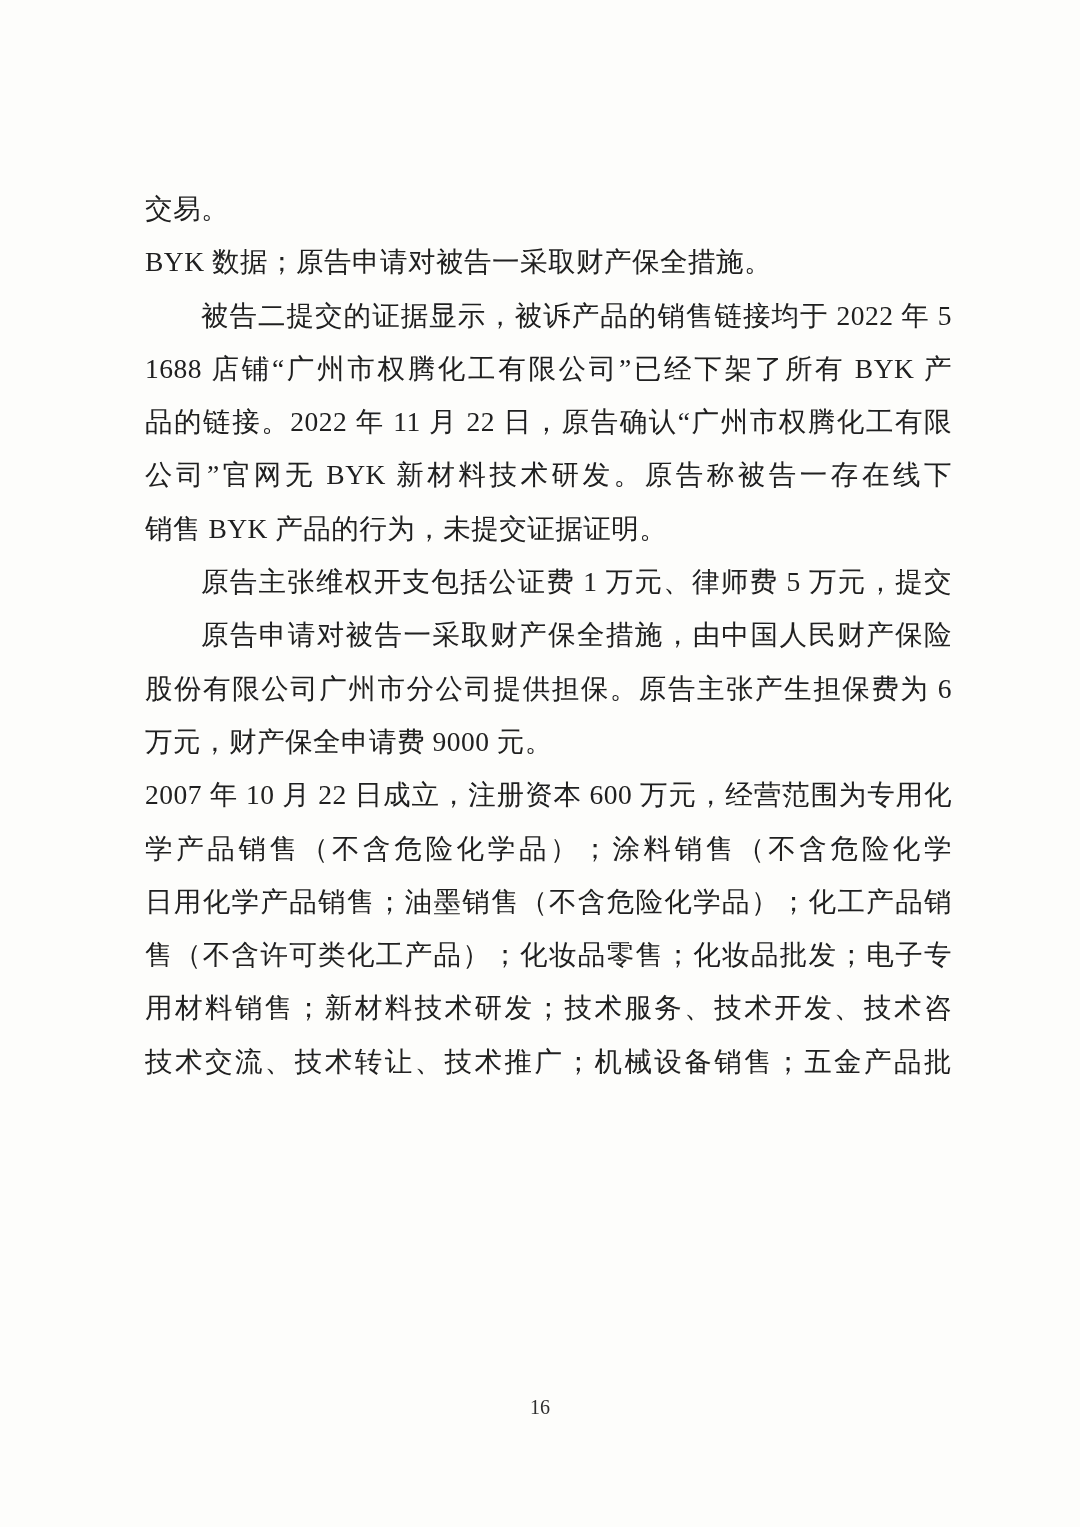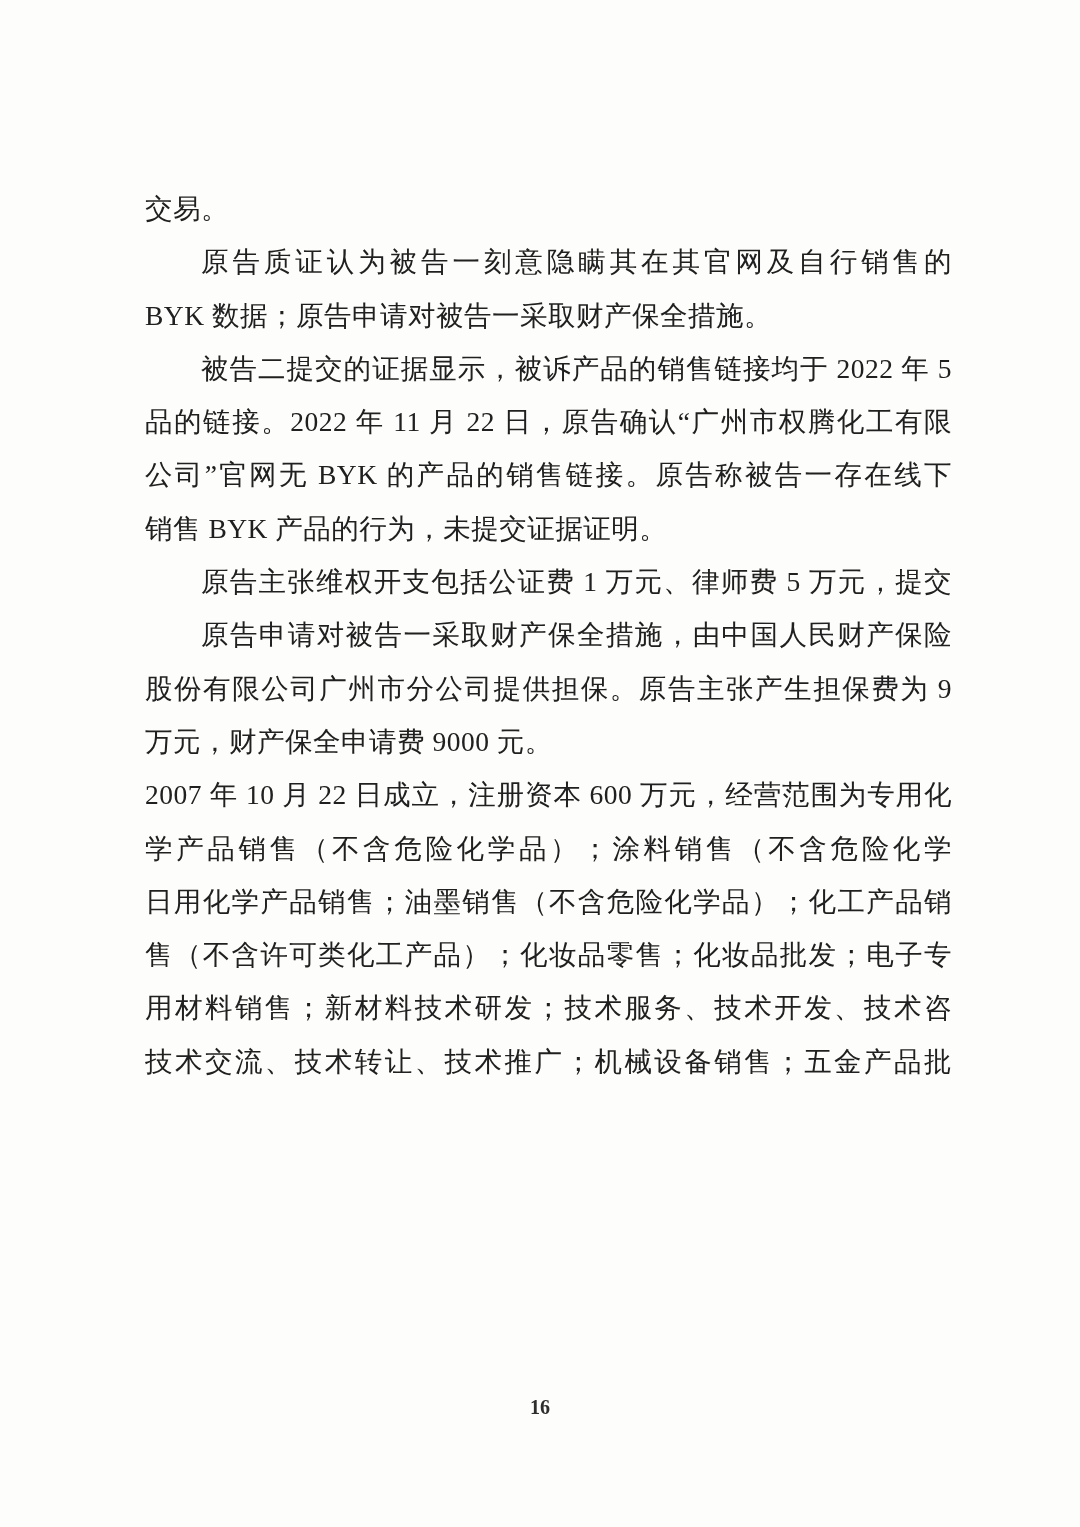--- a/index.html
+++ b/index.html
@@ -44,39 +44,38 @@
   .page-number {
     position: absolute;
     left: 0;
     top: 1393px;
     width: 100%;
     height: 28px;
     line-height: 28px;
     text-align: center;
     font-size: 20px;
     color: #2e2e2e;
-    font-weight: bold;
   }
 </style>
 </head>
 <body>
 
 <div class="page">
   <div class="body-text">
 
   <div class="line para-end">交易。</div>
-      <div class="line indent">原告质证认为被告一刻意隐瞒其在其官网及自行销售的</div>
       <div class="line para-end">BYK 数据；原告申请对被告一采取财产保全措施。</div>
       <div class="line indent">被告二提交的证据显示，被诉产品的销售链接均于 2022 年 5</div>
+      <div class="line">1688 店铺“广州市权腾化工有限公司”已经下架了所有 BYK 产</div>
       <div class="line">品的链接。2022 年 11 月 22 日，原告确认“广州市权腾化工有限</div>
-      <div class="line">公司”官网无 BYK 的产品的销售链接。原告称被告一存在线下</div>
+      <div class="line">公司”官网无 BYK 新材料技术研发。原告称被告一存在线下</div>
       <div class="line para-end">销售 BYK 产品的行为，未提交证据证明。</div>
       <div class="line indent">原告主张维权开支包括公证费 1 万元、律师费 5 万元，提交</div>
       <div class="line indent">原告申请对被告一采取财产保全措施，由中国人民财产保险</div>
-      <div class="line">股份有限公司广州市分公司提供担保。原告主张产生担保费为 9</div>
+      <div class="line">股份有限公司广州市分公司提供担保。原告主张产生担保费为 6</div>
       <div class="line para-end">万元，财产保全申请费 9000 元。</div>
       <div class="line">2007 年 10 月 22 日成立，注册资本 600 万元，经营范围为专用化</div>
       <div class="line">学产品销售（不含危险化学品）；涂料销售（不含危险化学品）；</div>
       <div class="line">日用化学产品销售；油墨销售（不含危险化学品）；化工产品销</div>
       <div class="line">售（不含许可类化工产品）；化妆品零售；化妆品批发；电子专</div>
       <div class="line">用材料销售；新材料技术研发；技术服务、技术开发、技术咨询、</div>
       <div class="line">技术交流、技术转让、技术推广；机械设备销售；五金产品批发；</div>
     </div>
   <div class="page-number">16</div>
 </div>

